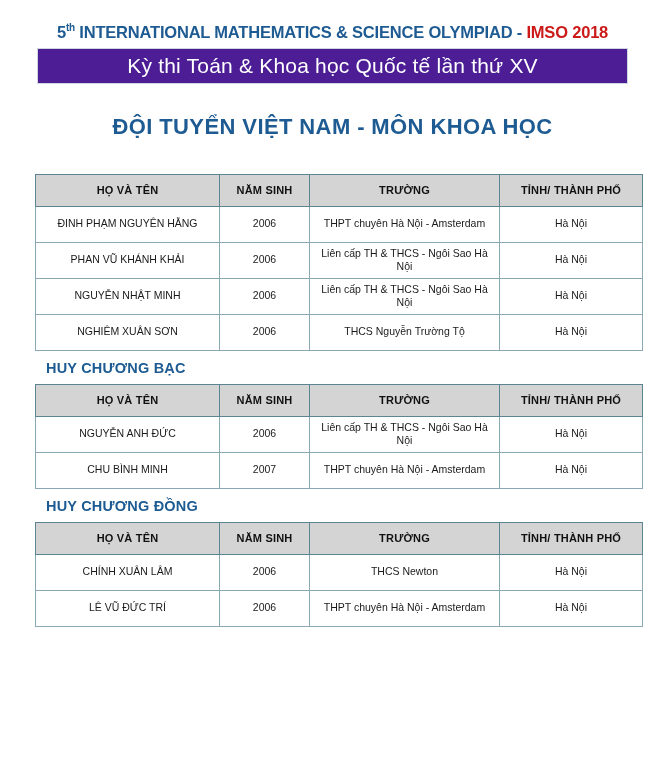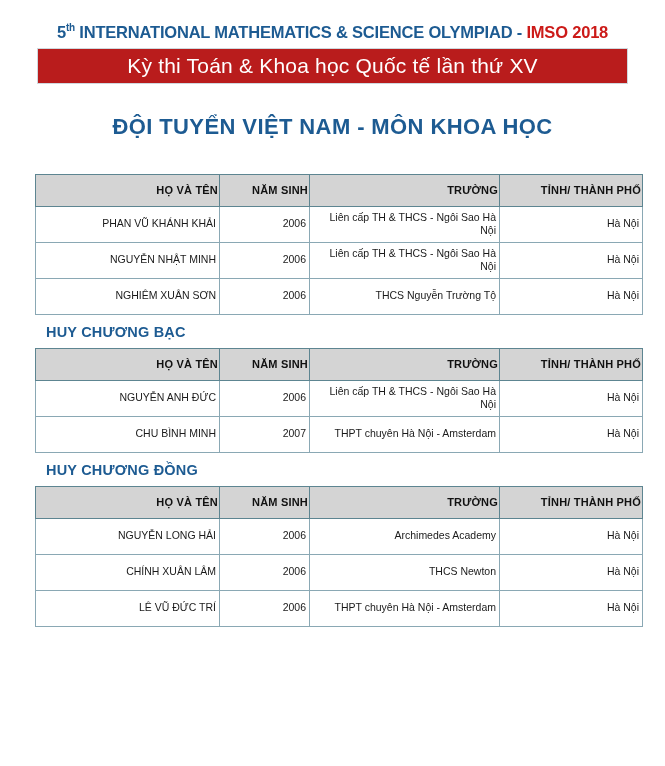--- a/index.html
+++ b/index.html
@@ -31,21 +31,21 @@
   .title-line1 .sup {
     font-size: 10px;
     vertical-align: super;
     font-weight: bold;
   }
   .title-line1 .accent {
     color: #cc1a18;
   }
   .banner {
     margin: 6px 37px 0 37px;
-    background: #b91c1c;
+    background: #4c1d95;
     border: 1px solid #cfd8de;
     height: 34px;
     line-height: 34px;
     text-align: center;
     color: #ffffff;
     font-size: 21px;
     font-weight: 400;
     letter-spacing: 0.2px;
   }
   .title-line3 {
@@ -72,21 +72,21 @@
   }
   table.medal-table {
     margin: 0 0 0 35px;
     width: 595px;
     border-collapse: collapse;
     table-layout: fixed;
   }
   table.medal-table th,
   table.medal-table td {
     border: 1px solid #8aa8b4;
-    text-align: right;
+    text-align: center;
     vertical-align: middle;
   }
   table.medal-table thead th {
     background: #d4d4d4;
     border-color: #5d8591;
     font-size: 11px;
     font-weight: bold;
     height: 29px;
     color: #111111;
     letter-spacing: 0.2px;
@@ -123,20 +123,26 @@
         <thead>
           <tr>
             <th class="col-name">HỌ VÀ TÊN</th>
             <th class="col-year">NĂM SINH</th>
             <th class="col-school">TRƯỜNG</th>
             <th class="col-city">TỈNH/ THÀNH PHỐ</th>
           </tr>
         </thead>
         <tbody>
           <tr>
+            <td class="col-name">ĐINH PHẠM NGUYÊN HẰNG</td>
+            <td class="col-year">2006</td>
+            <td class="col-school school-cell">THPT chuyên Hà Nội - Amsterdam</td>
+            <td class="col-city">Hà Nội</td>
+          </tr>
+          <tr>
             <td class="col-name">PHAN VŨ KHÁNH KHẢI</td>
             <td class="col-year">2006</td>
             <td class="col-school school-cell">Liên cấp TH &amp; THCS - Ngôi Sao Hà Nội</td>
             <td class="col-city">Hà Nội</td>
           </tr>
           <tr>
             <td class="col-name">NGUYỄN NHẬT MINH</td>
             <td class="col-year">2006</td>
             <td class="col-school school-cell">Liên cấp TH &amp; THCS - Ngôi Sao Hà Nội</td>
             <td class="col-city">Hà Nội</td>
@@ -183,26 +189,20 @@
         <thead>
           <tr>
             <th class="col-name">HỌ VÀ TÊN</th>
             <th class="col-year">NĂM SINH</th>
             <th class="col-school">TRƯỜNG</th>
             <th class="col-city">TỈNH/ THÀNH PHỐ</th>
           </tr>
         </thead>
         <tbody>
           <tr>
-            <td class="col-name">NGUYỄN LONG HẢI</td>
-            <td class="col-year">2006</td>
-            <td class="col-school school-cell">Archimedes Academy</td>
-            <td class="col-city">Hà Nội</td>
-          </tr>
-          <tr>
             <td class="col-name">CHÍNH XUÂN LÂM</td>
             <td class="col-year">2006</td>
             <td class="col-school school-cell">THCS Newton</td>
             <td class="col-city">Hà Nội</td>
           </tr>
           <tr>
             <td class="col-name">LÊ VŨ ĐỨC TRÍ</td>
             <td class="col-year">2006</td>
             <td class="col-school school-cell">THPT chuyên Hà Nội - Amsterdam</td>
             <td class="col-city">Hà Nội</td>

